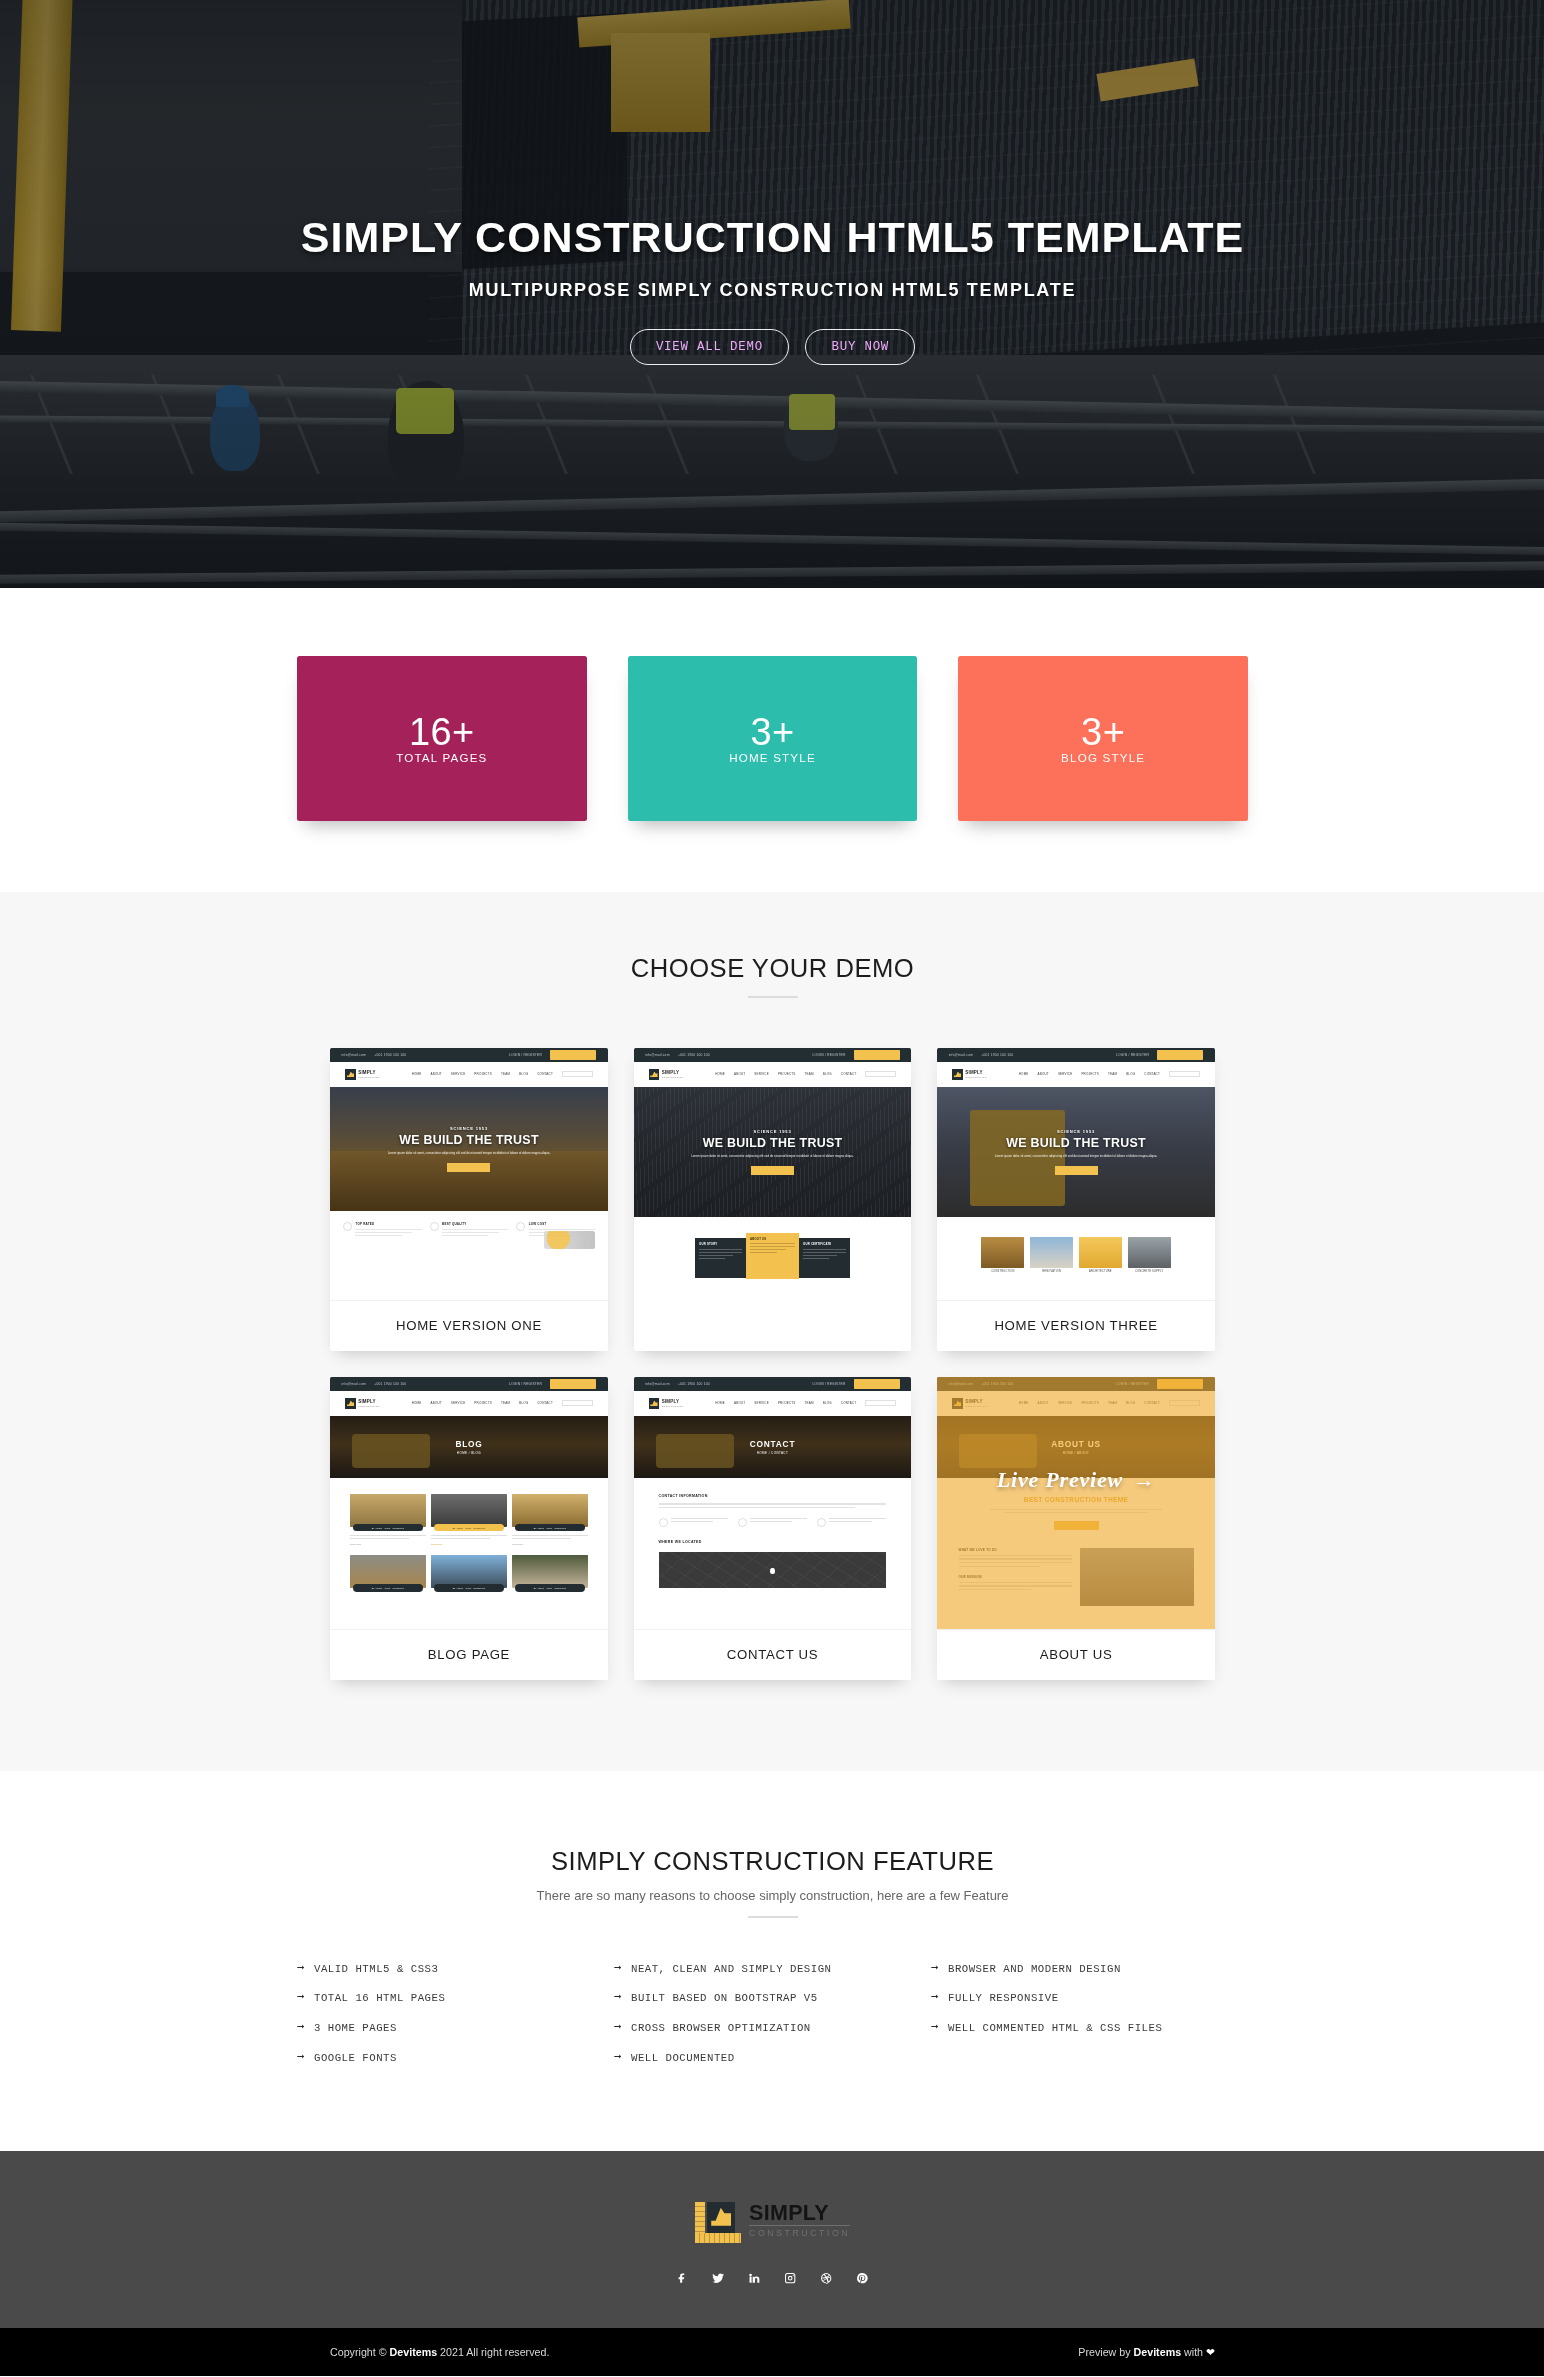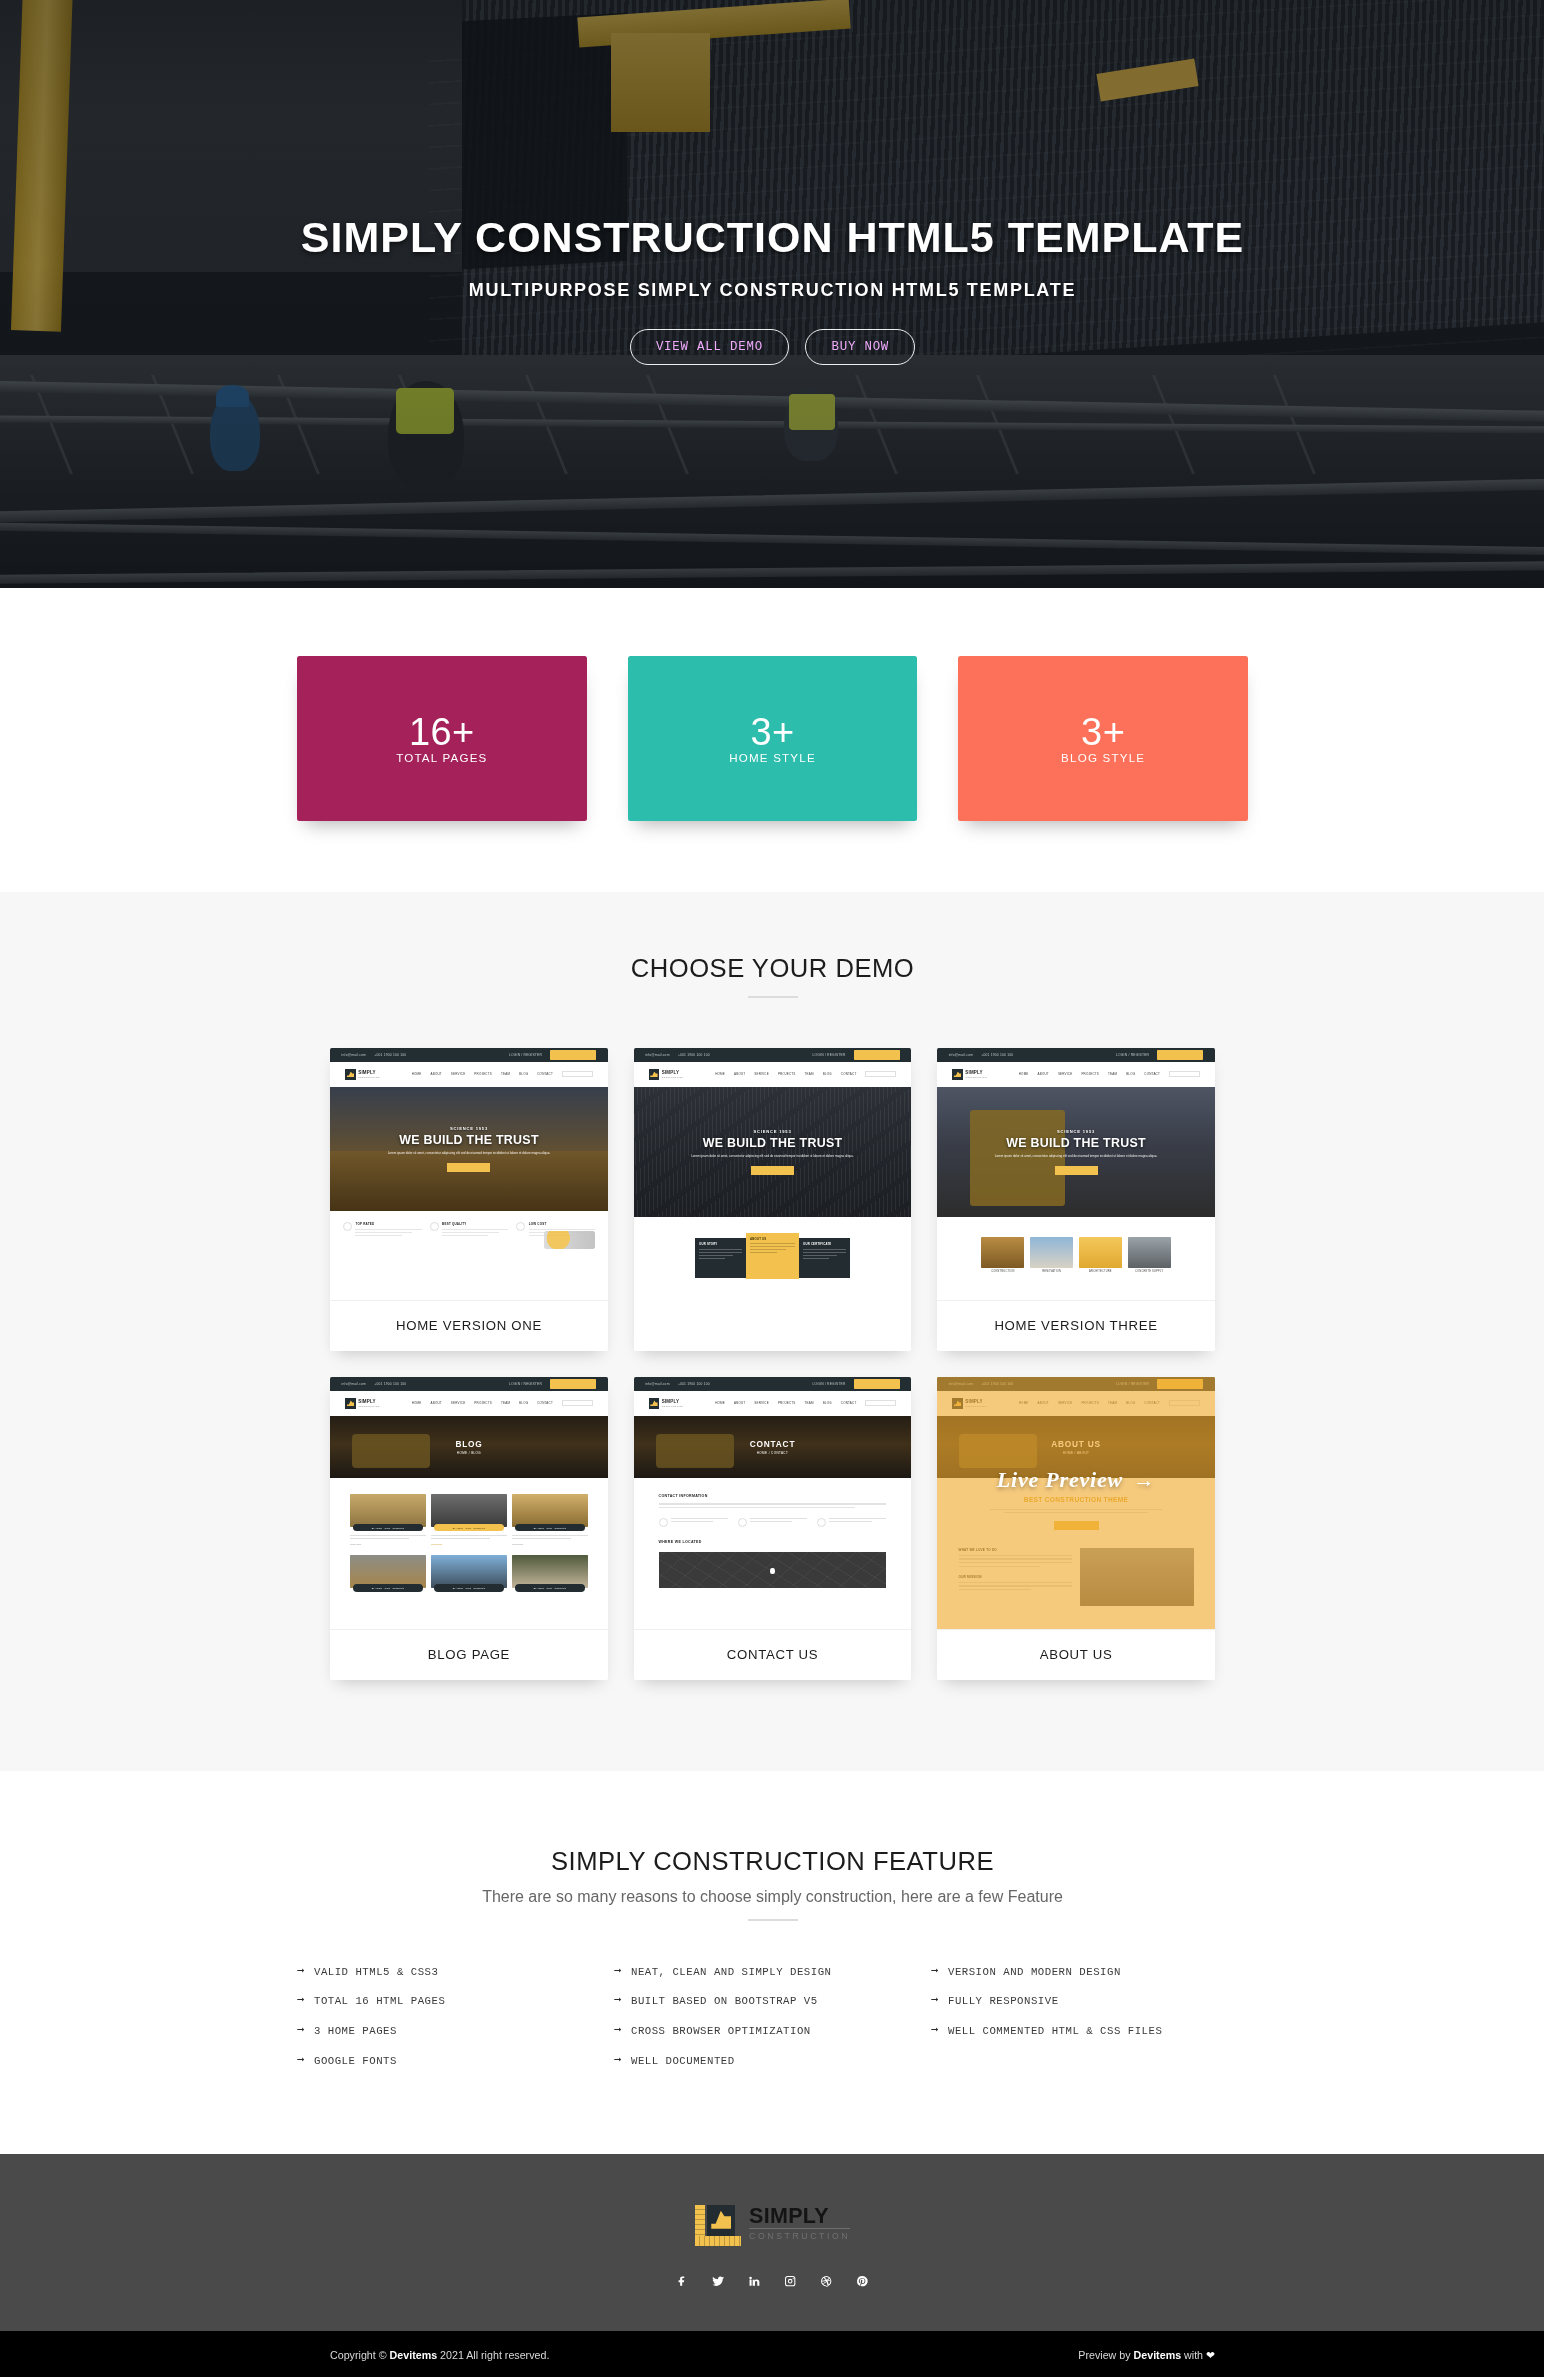--- a/index.html
+++ b/index.html
@@ -122,21 +122,21 @@
   .stat-num { font-size:38px; font-weight:300; line-height:1; letter-spacing:0.4px; }
   .stat-lbl { font-size:11.6px; letter-spacing:1.2px; font-weight:400; }
 
   
   .demos-section { background:#f7f7f7; padding:62px 0 91px; }
   .sec-title {
     text-align:center; font-size:25.6px; font-weight:400;
     color:#1c1c1c; letter-spacing:0.5px;
   }
   .sec-rule { width:50px; height:1.7px; background:#dcdcdc; margin:13.2px auto 0; }
-  .sec-sub { text-align:center; color:#666; font-size:16px; margin-top:11.6px; }
+  .sec-sub { text-align:center; color:#666; font-size:13px; margin-top:11.6px; }
 
   .demo-grid {
     width:885px; margin:50px auto 0;
     display:grid; grid-template-columns:repeat(3,1fr); gap:25.6px 25.6px;
   }
   .demo-card {
     background:#fff; border-radius:1.7px;
     box-shadow:0 7.4px 16.5px -6.6px rgba(0,0,0,.22);
     overflow:hidden; cursor:pointer; position:relative;
   }
@@ -816,21 +816,21 @@
           <span>CROSS BROWSER OPTIMIZATION</span>
         </div>
       <div class="feat-item">
           <span class="arw">➞</span>
           <span>WELL DOCUMENTED</span>
         </div>
     </div>
     <div class="feat-col">
       <div class="feat-item">
           <span class="arw">➞</span>
-          <span>VERSION AND MODERN DESIGN</span>
+          <span>BROWSER AND MODERN DESIGN</span>
         </div>
       <div class="feat-item">
           <span class="arw">➞</span>
           <span>FULLY RESPONSIVE</span>
         </div>
       <div class="feat-item">
           <span class="arw">➞</span>
           <span>WELL COMMENTED HTML &amp; CSS FILES</span>
         </div>
     </div>

